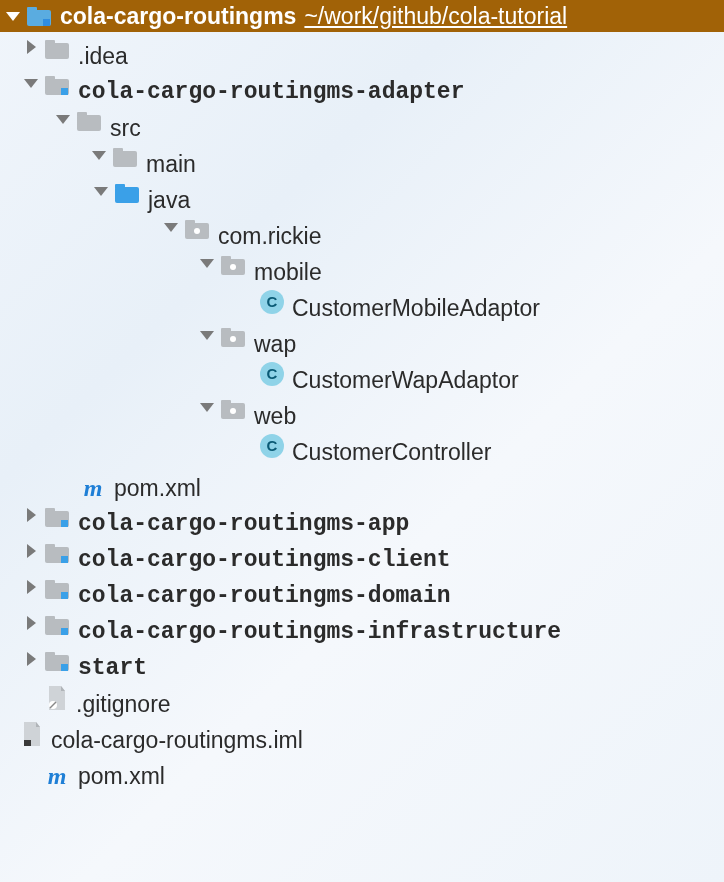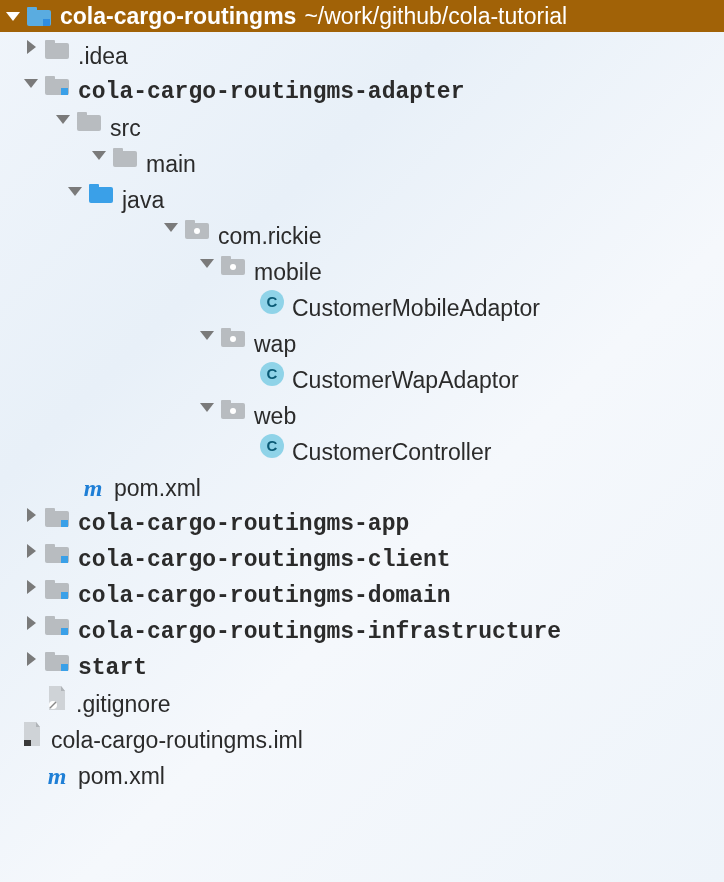--- a/index.html
+++ b/index.html
@@ -25,21 +25,21 @@
   }
   .header .arrow-down {
     width: 0; height: 0;
     border-left: 7px solid transparent;
     border-right: 7px solid transparent;
     border-top: 9px solid #ffffff;
     margin-right: 6px;
     margin-left: 2px;
   }
   .header .title { font-weight: 700; }
-  .header .path { font-weight: 400; margin-left: 8px; }
+  .header .path { font-weight: 400; margin-left: 8px; text-decoration: underline; }
   .tree { padding: 6px 0 0 0; }
   .row {
     display: flex;
     height: 36px;
     line-height: 36px;
     white-space: nowrap;
   }
   .bold { font-weight: 700; color: #222; font-family: Liberation Mono, monospace; }
   .arrow { width: 18px; height: 18px; display:flex; align-items:center; justify-content:center; margin-right: 4px; }
   .arrow.right::before {
@@ -125,21 +125,21 @@
     <span class="arrow down"></span>
     <span class="icon folder-gray">
       <svg width="24" height="20">
           <rect class="tab" x="0" y="1" width="10" height="5" rx="1"></rect>
           <rect class="body" x="0" y="4" width="24" height="16" rx="2"></rect>
         </svg>
     </span>
     <span class="label">main</span>
   </div>
 
-  <div class="row" style="padding-left:66px">
+  <div class="row" style="padding-left:92px">
     <span class="arrow down"></span>
     <span class="icon folder-blue">
       <svg width="24" height="20">
           <rect class="tab" x="0" y="1" width="10" height="5" rx="1"></rect>
           <rect class="body" x="0" y="4" width="24" height="16" rx="2"></rect>
         </svg>
     </span>
     <span class="label">java</span>
   </div>
 

